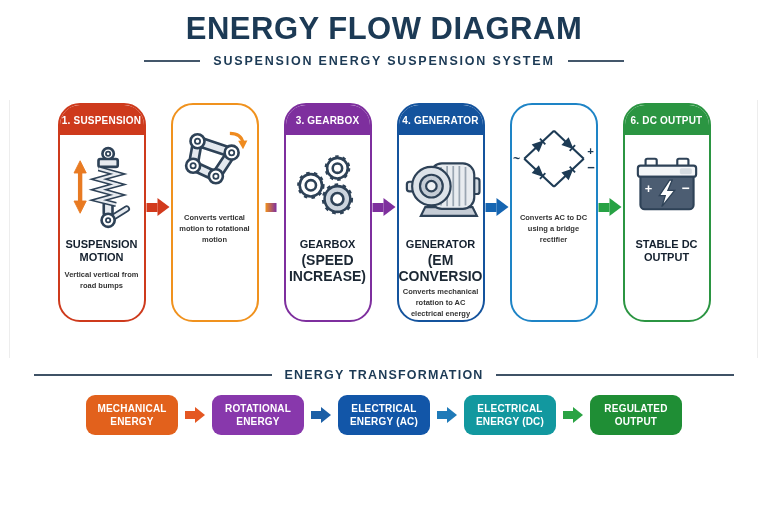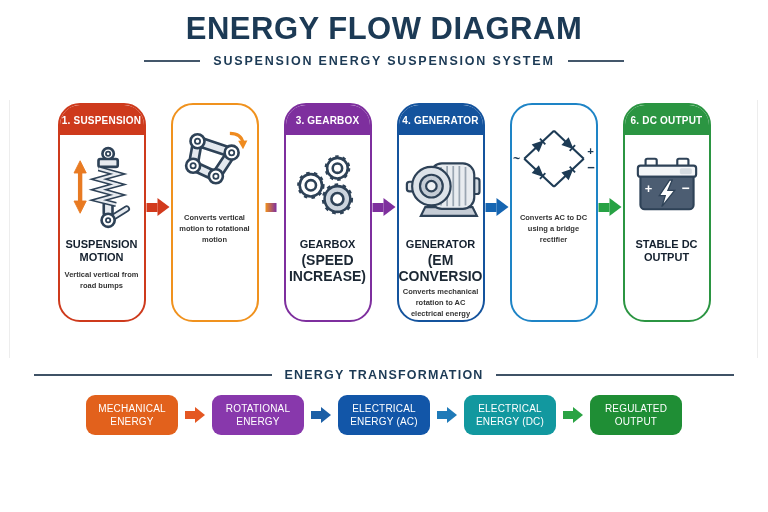--- a/index.html
+++ b/index.html
@@ -43,21 +43,21 @@
   .arrow.grad .head { border-left-color:var(--at); }
 
   
   .divider-row { display:flex; align-items:center; gap:12px; margin:46px 34px 0 34px;text-align:right; }
   .divider-line { flex:1; height:2px; background:#3f5266; }
   .divider-title { font-size:12.5px; font-weight:700; letter-spacing:1.2px; color:#1c3a55; white-space:nowrap; }
 
   .pills-row { display:flex; justify-content:center; align-items:center; margin-top:13px; }
   .pill { width:92px; height:40px; border-radius:9px; background:var(--a); color:#fff;
           display:flex; align-items:center; justify-content:center; text-align:center;
-          font-size:10px; font-weight:400; line-height:1.3; padding:0 3px; letter-spacing:.2px; }
+          font-size:10px; font-weight:700; line-height:1.3; padding:0 3px; letter-spacing:.2px; }
   .p-arrow-slot { width:34px; display:flex; align-items:center; justify-content:center; }
   .p-arrow { display:flex; align-items:center; }
   .p-arrow .bar { width:10px; height:8px; background:var(--a); }
   .p-arrow .head { width:0; height:0; border-top:8px solid transparent;
                    border-bottom:8px solid transparent; border-left:10px solid var(--a); }
 
   svg text { font-family:"Liberation Sans", sans-serif; }
 </style>
 </head>
 <body>

